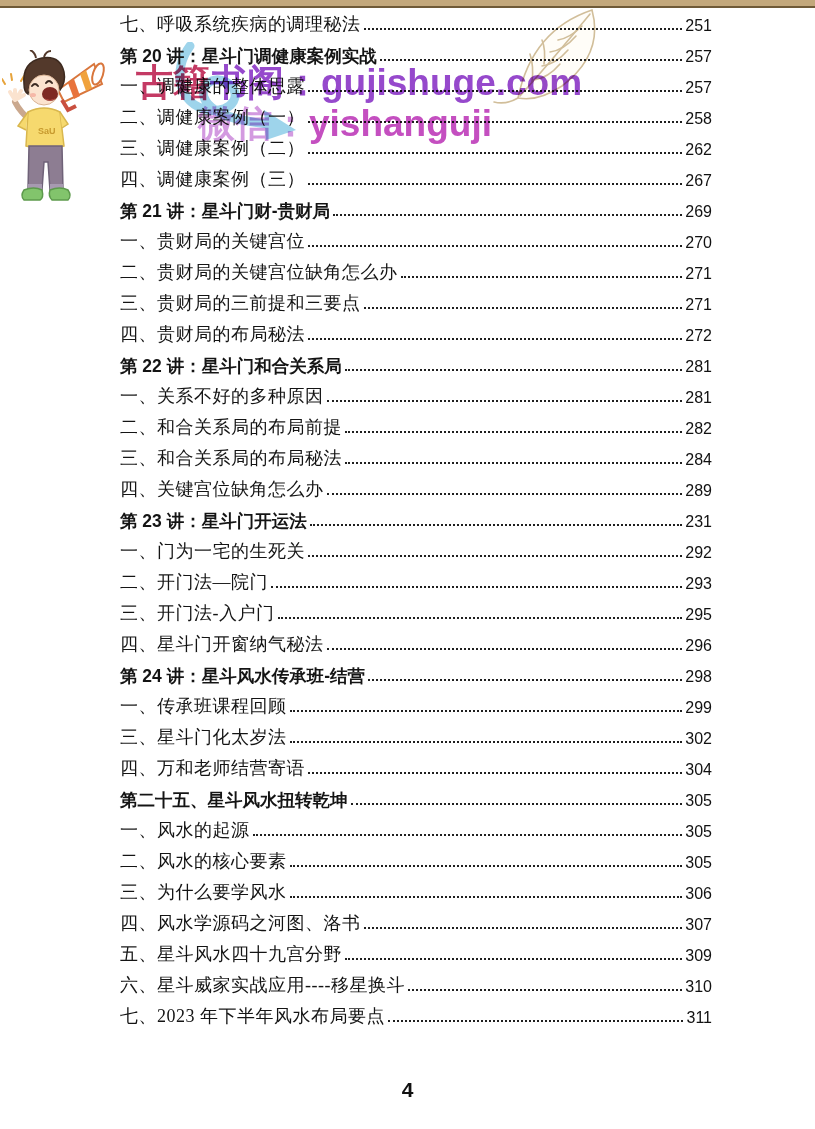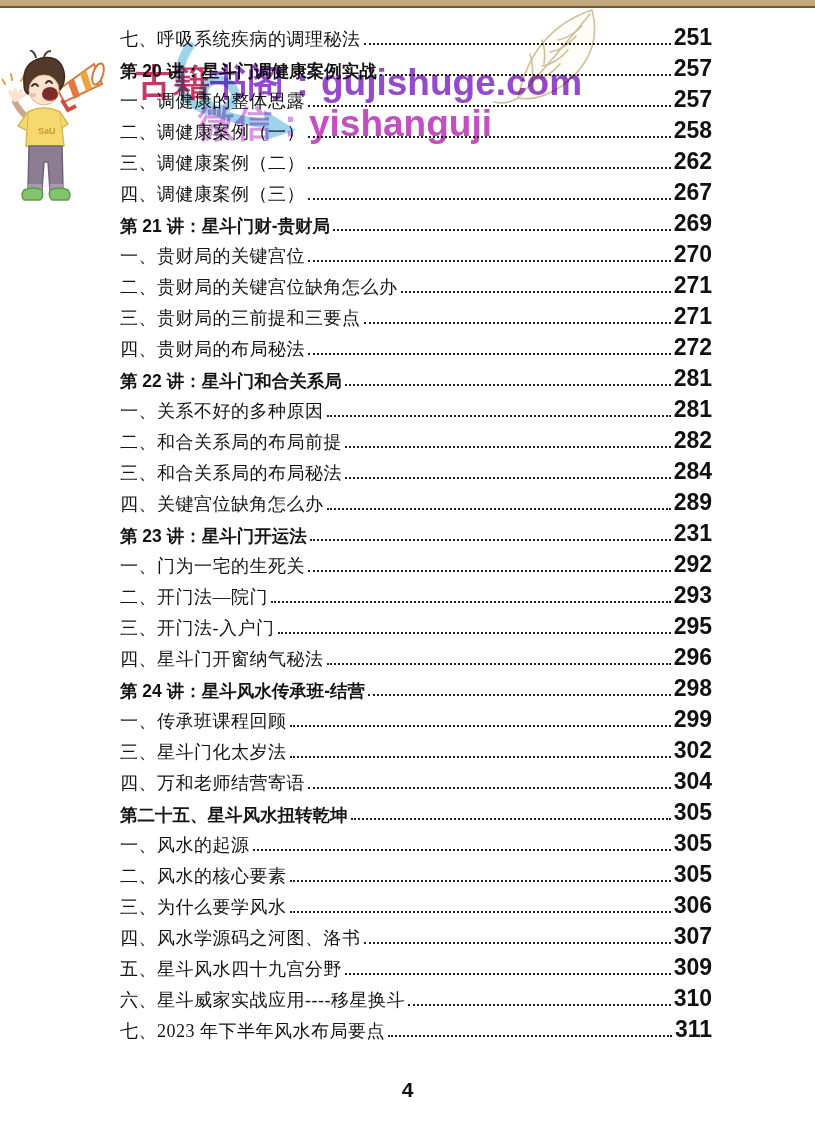--- a/index.html
+++ b/index.html
@@ -8,36 +8,36 @@
     background:#ffffff;
     font-family:"Liberation Serif","DejaVu Serif",serif;
   }
   
   .topbar{
     position:absolute;top:0;left:0;right:0;height:6px;
     background:var(--bar-color,#c3a87c);
     border-bottom:2px solid #6f5a38;
   }
   
-  #toc{position:absolute;top:21px;left:0;right:0;}
+  #toc{position:absolute;top:6px;left:0;right:0;}
   .row{
     display:flex;align-items:flex-end;height:31px;box-sizing:border-box;
     padding-right:103px;padding-bottom:3px;
   }
   .row.item{padding-left:120px;}
   .row.chapter{
     padding-left:120px;
     font-family:"Liberation Sans","DejaVu Sans",sans-serif;font-weight:bold;
   }
   .t{white-space:nowrap;font-size:18px;color:#141414;line-height:1.05;letter-spacing:.5px;}
   .chapter .t{font-size:17.5px;letter-spacing:0;}
   .leader{flex:1;border-bottom:2.5px dotted #1f1f1f;margin:0 3px 4px 3px;min-width:12px;}
   .p{
-    font-family:"Liberation Sans","DejaVu Sans",sans-serif;font-weight:bold;
-    font-size:23px;color:#111;line-height:1;
+    font-family:"Liberation Sans","DejaVu Sans",sans-serif;font-weight:normal;
+    font-size:16px;color:#111;line-height:1;
   }
   
   .wm{
     position:absolute;white-space:nowrap;mix-blend-mode:multiply;
     font-family:"Liberation Sans","DejaVu Sans",sans-serif;font-weight:bold;
     pointer-events:none;
   }
   .wm1{top:58px;left:136px;font-size:37px;}
   .wm2{top:99px;left:198px;font-size:37px;}
   .wm1 .red{color:var(--wm-red,#c43a64);}

